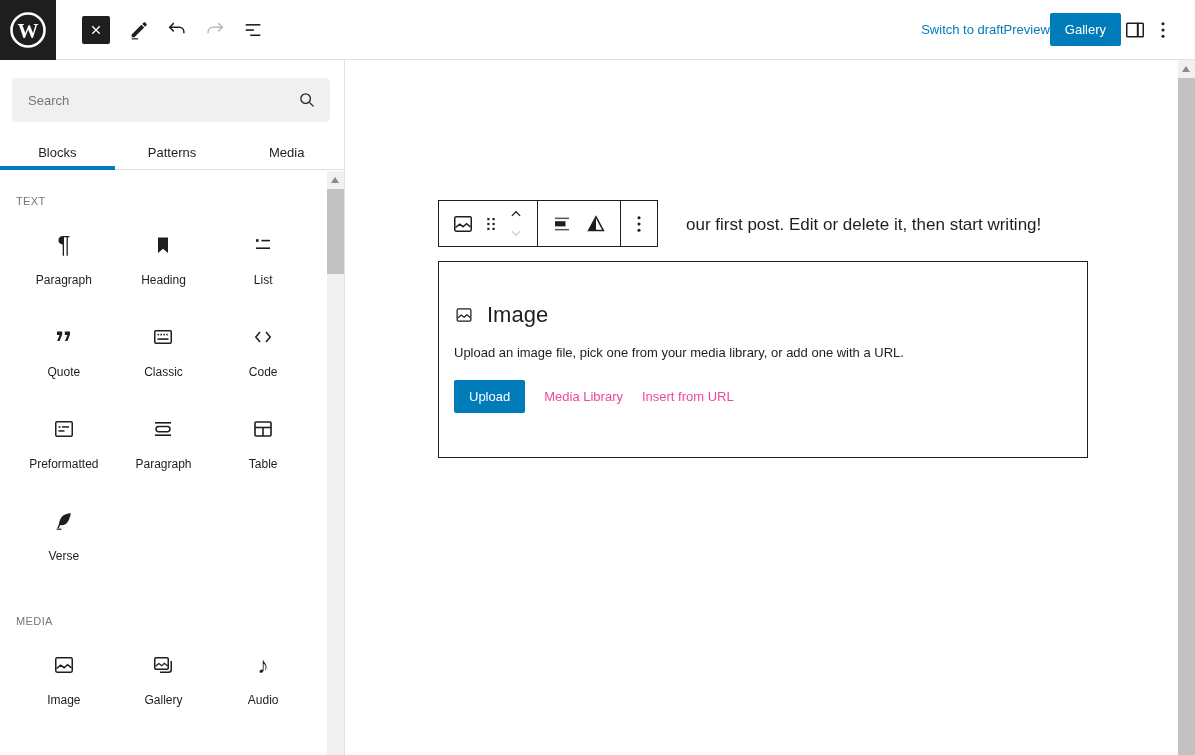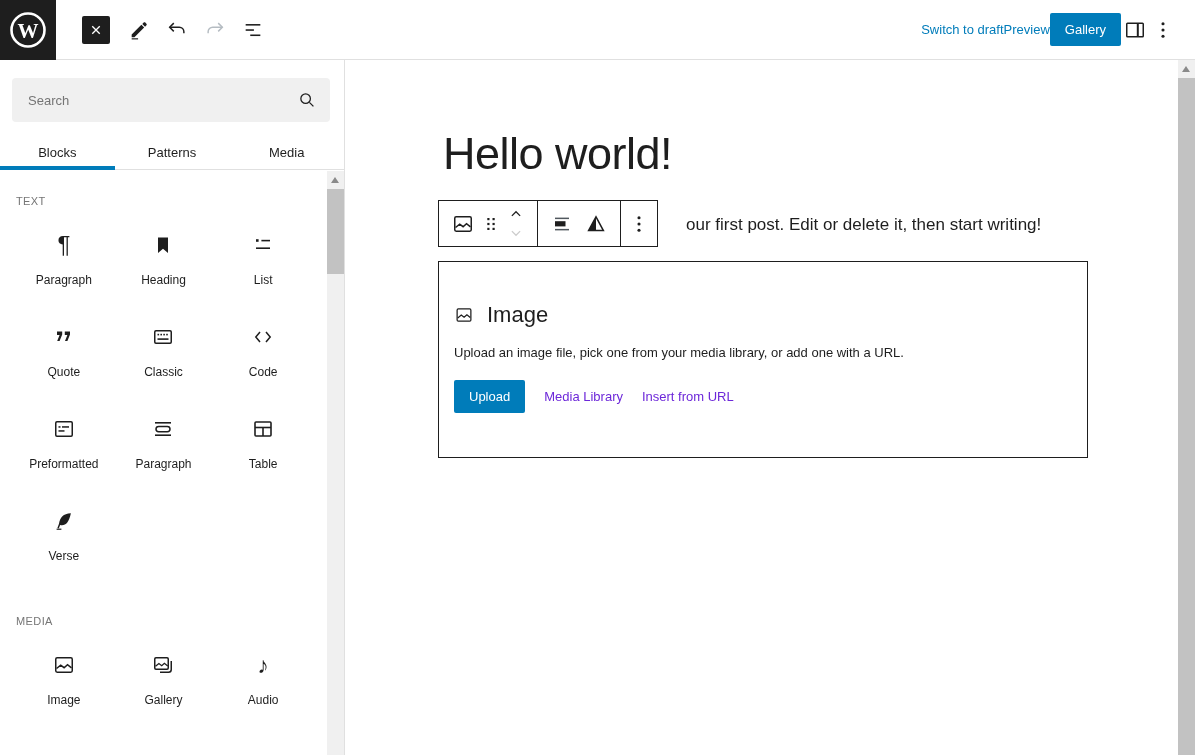--- a/index.html
+++ b/index.html
@@ -93,21 +93,21 @@
   
   .image-block { position:absolute; top:201px; left:0; width:650px; height:197px;
     border:1px solid #1e1e1e; background:#fff; }
   .ib-head { display:flex; align-items:center; gap:13px; margin:40px 0 0 15px; }
   .ib-head .icon { width:20px; height:20px; color:#1e1e1e; }
   .ib-head .icon svg { width:20px; height:20px; }
   .ib-title { font-size:22px; color:#1e1e1e; }
   .ib-desc { font-size:13px; color:#1e1e1e; margin:17px 0 0 15px; }
   .ib-actions { display:flex; align-items:center; gap:19px; margin:20px 0 0 15px; }
   .upload-btn { background:#007cba; color:#fff; font-size:13px; padding:9px 15px; border-radius:2px; }
-  .ib-link { color:#6d28d9; font-size:13px; }
+  .ib-link { color:#ec4899; font-size:13px; }
 </style>
 </head>
 <body>
 
 <div class="topbar">
   <div class="logo">
     <span class="icon">
         <svg width="56" height="60" viewBox="0 0 56 60">
           <circle cx="28" cy="30" r="16.5" fill="none" stroke="#fff" stroke-width="2.6"></circle>
           <text x="28" y="37.5" text-anchor="middle" font-family="Liberation Serif, DejaVu Serif, serif" font-size="21" font-weight="bold" fill="#fff">W</text>
@@ -330,21 +330,20 @@
       </div>
     </div>
   <div class="sb-scrollbar">
     <span class="sb-arrow"></span>
     <div class="sb-thumb"></div>
   </div>
 </div>
 
 <div class="canvas">
   <div class="content">
-    <h1 class="post-title">Hello world!</h1>
     <div class="para">our first post. Edit or delete it, then start writing!</div>
 
     <div class="block-toolbar">
       <div class="tb-group">
         <button class="tb-btn">
           <span class="icon">
               <svg viewBox="0 0 24 24">
                 <rect x="3.75" y="4.75" width="16.5" height="14.5" rx="1.4" fill="none" stroke="currentColor" stroke-width="1.5"></rect>
                 <path d="M4.5 15.5l4.2-3.4 3.4 2.6 3.4-3 4 3.2" fill="none" stroke="currentColor" stroke-width="1.5"></path>
               </svg>

